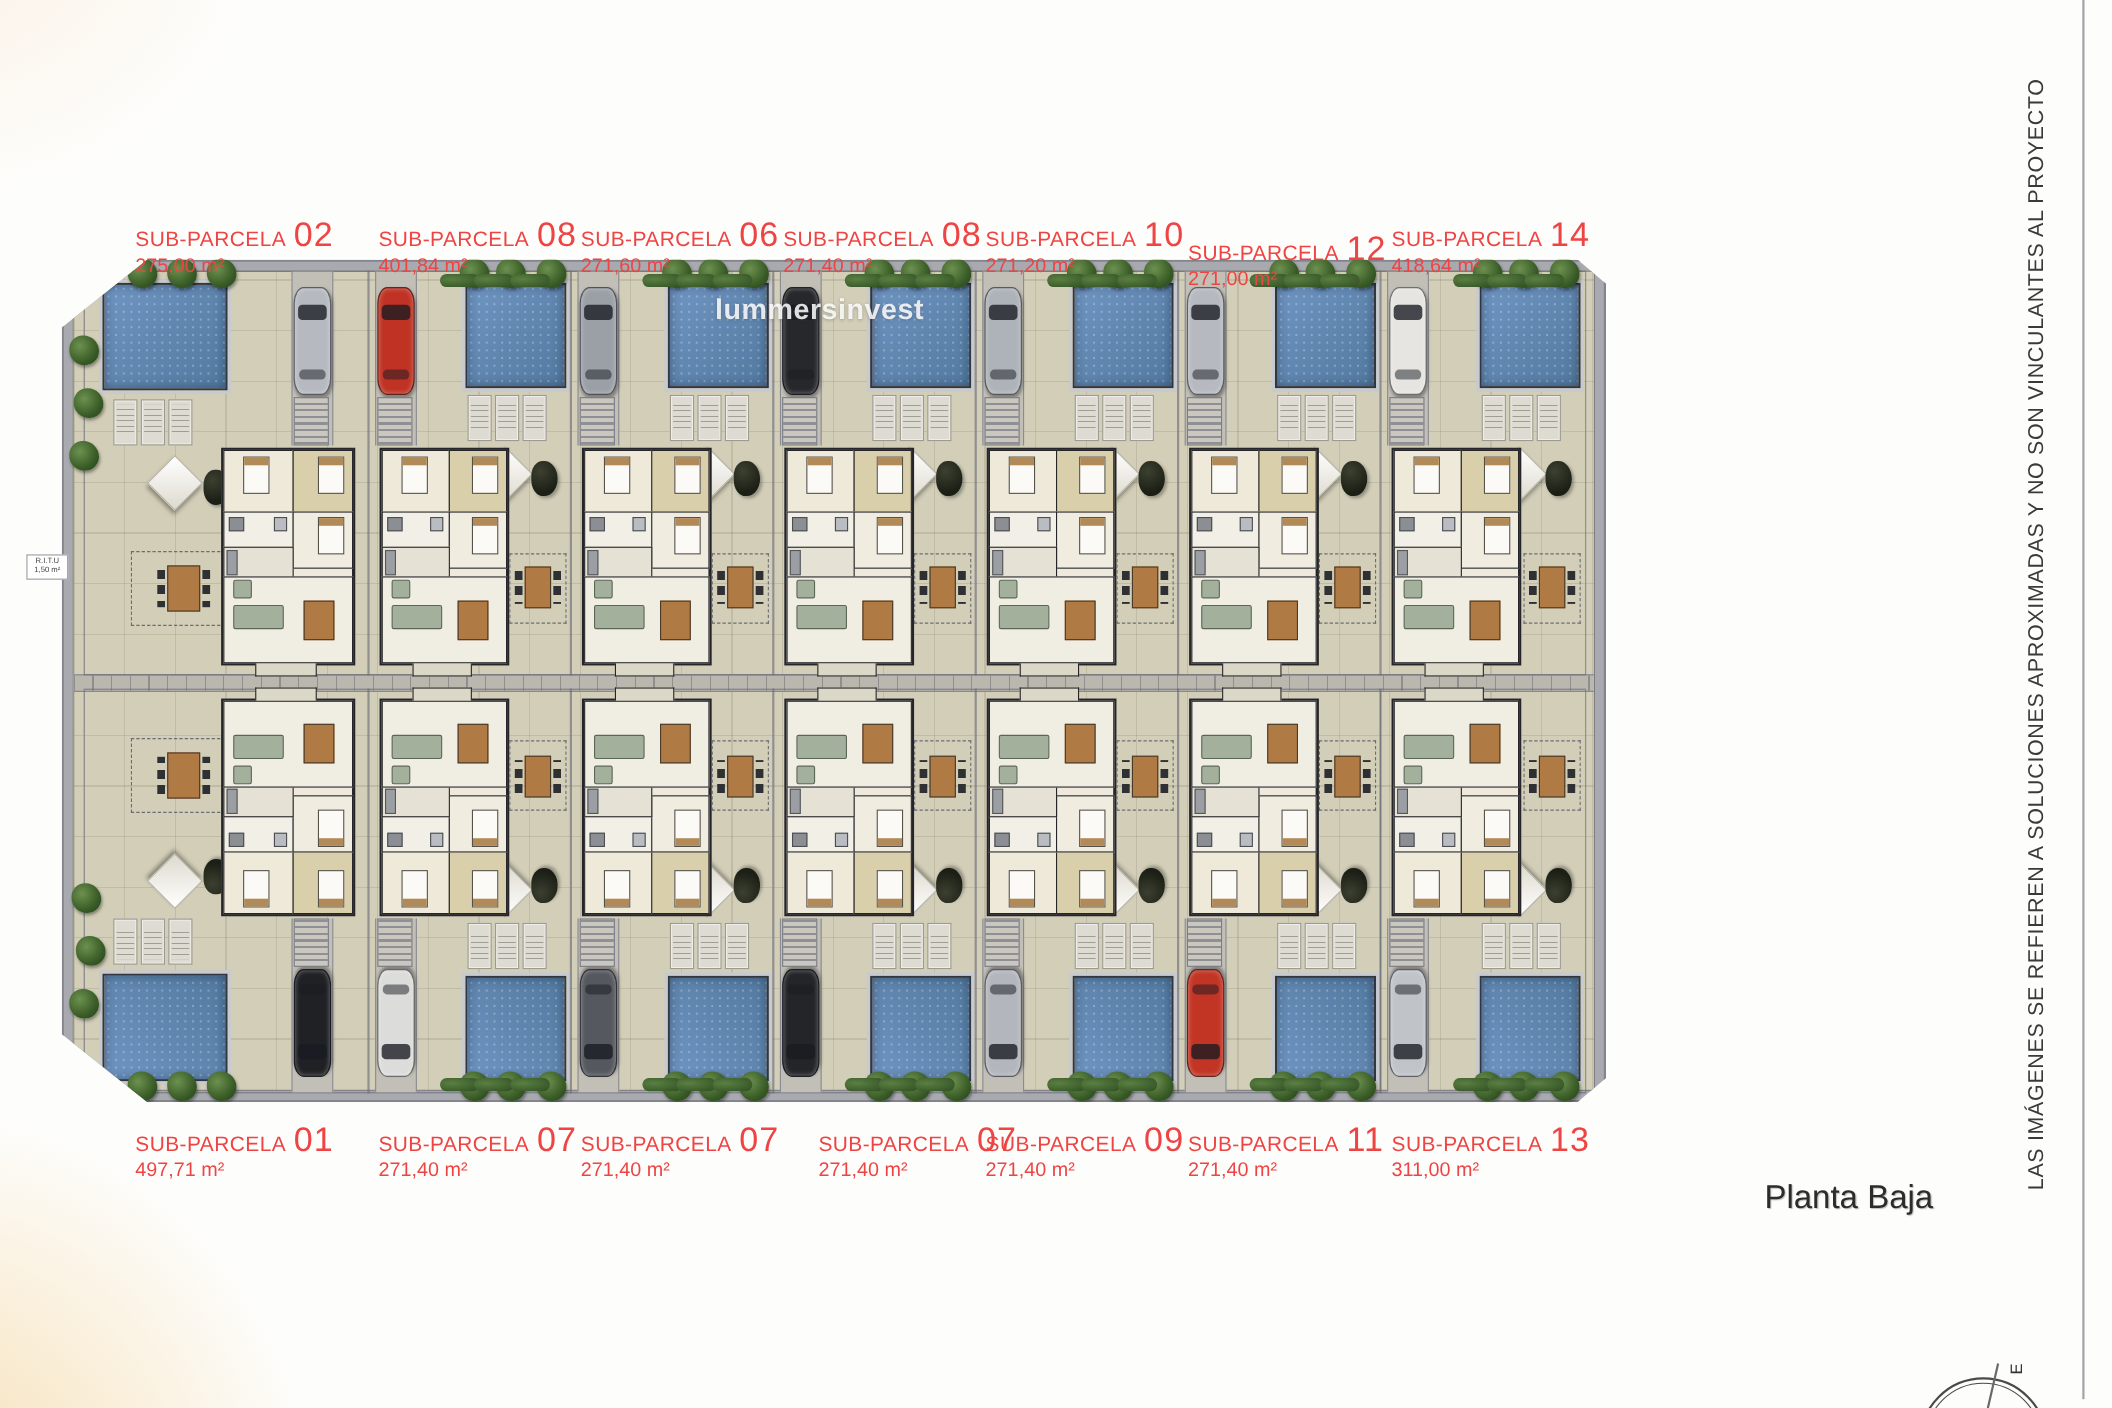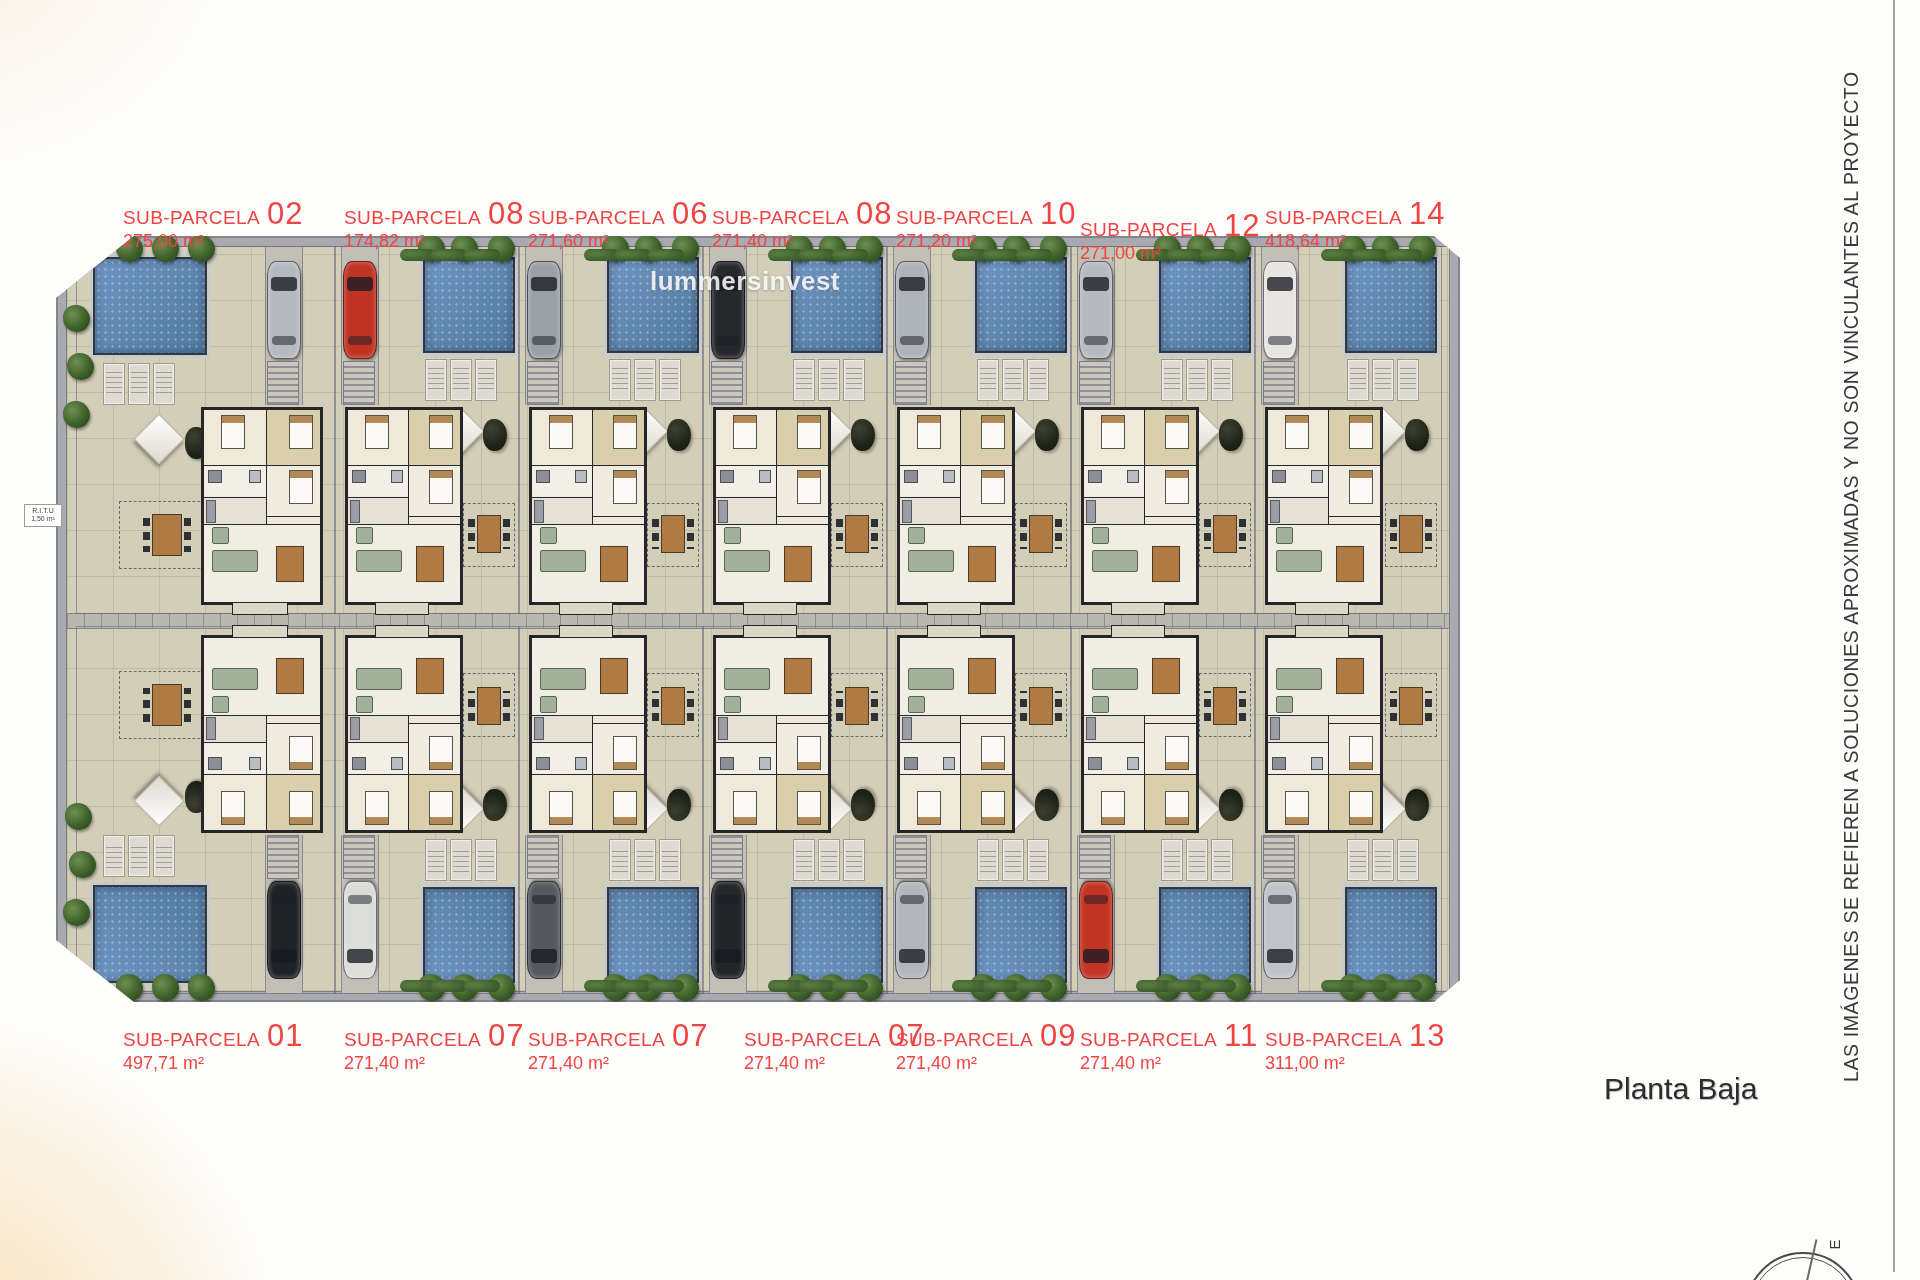--- a/index.html
+++ b/index.html
@@ -706,21 +706,21 @@
   <div class="needle"></div>
   <div class="clabel">E</div>
 </div>
 
 <div class="plabel" style="left: 123px; top: 196px;">
     <div class="l1"><span>SUB-PARCELA</span><span class="num">02</span></div>
     <div class="l2">275,00 m²</div>
   </div>
 <div class="plabel" style="left: 344px; top: 196px;">
     <div class="l1"><span>SUB-PARCELA</span><span class="num">08</span></div>
-    <div class="l2">174,82 m²</div>
+    <div class="l2">401,84 m²</div>
   </div>
 <div class="plabel" style="left: 528px; top: 196px;">
     <div class="l1"><span>SUB-PARCELA</span><span class="num">06</span></div>
     <div class="l2">271,60 m²</div>
   </div>
 <div class="plabel" style="left: 712px; top: 196px;">
     <div class="l1"><span>SUB-PARCELA</span><span class="num">08</span></div>
     <div class="l2">271,40 m²</div>
   </div>
 <div class="plabel" style="left: 896px; top: 196px;">

